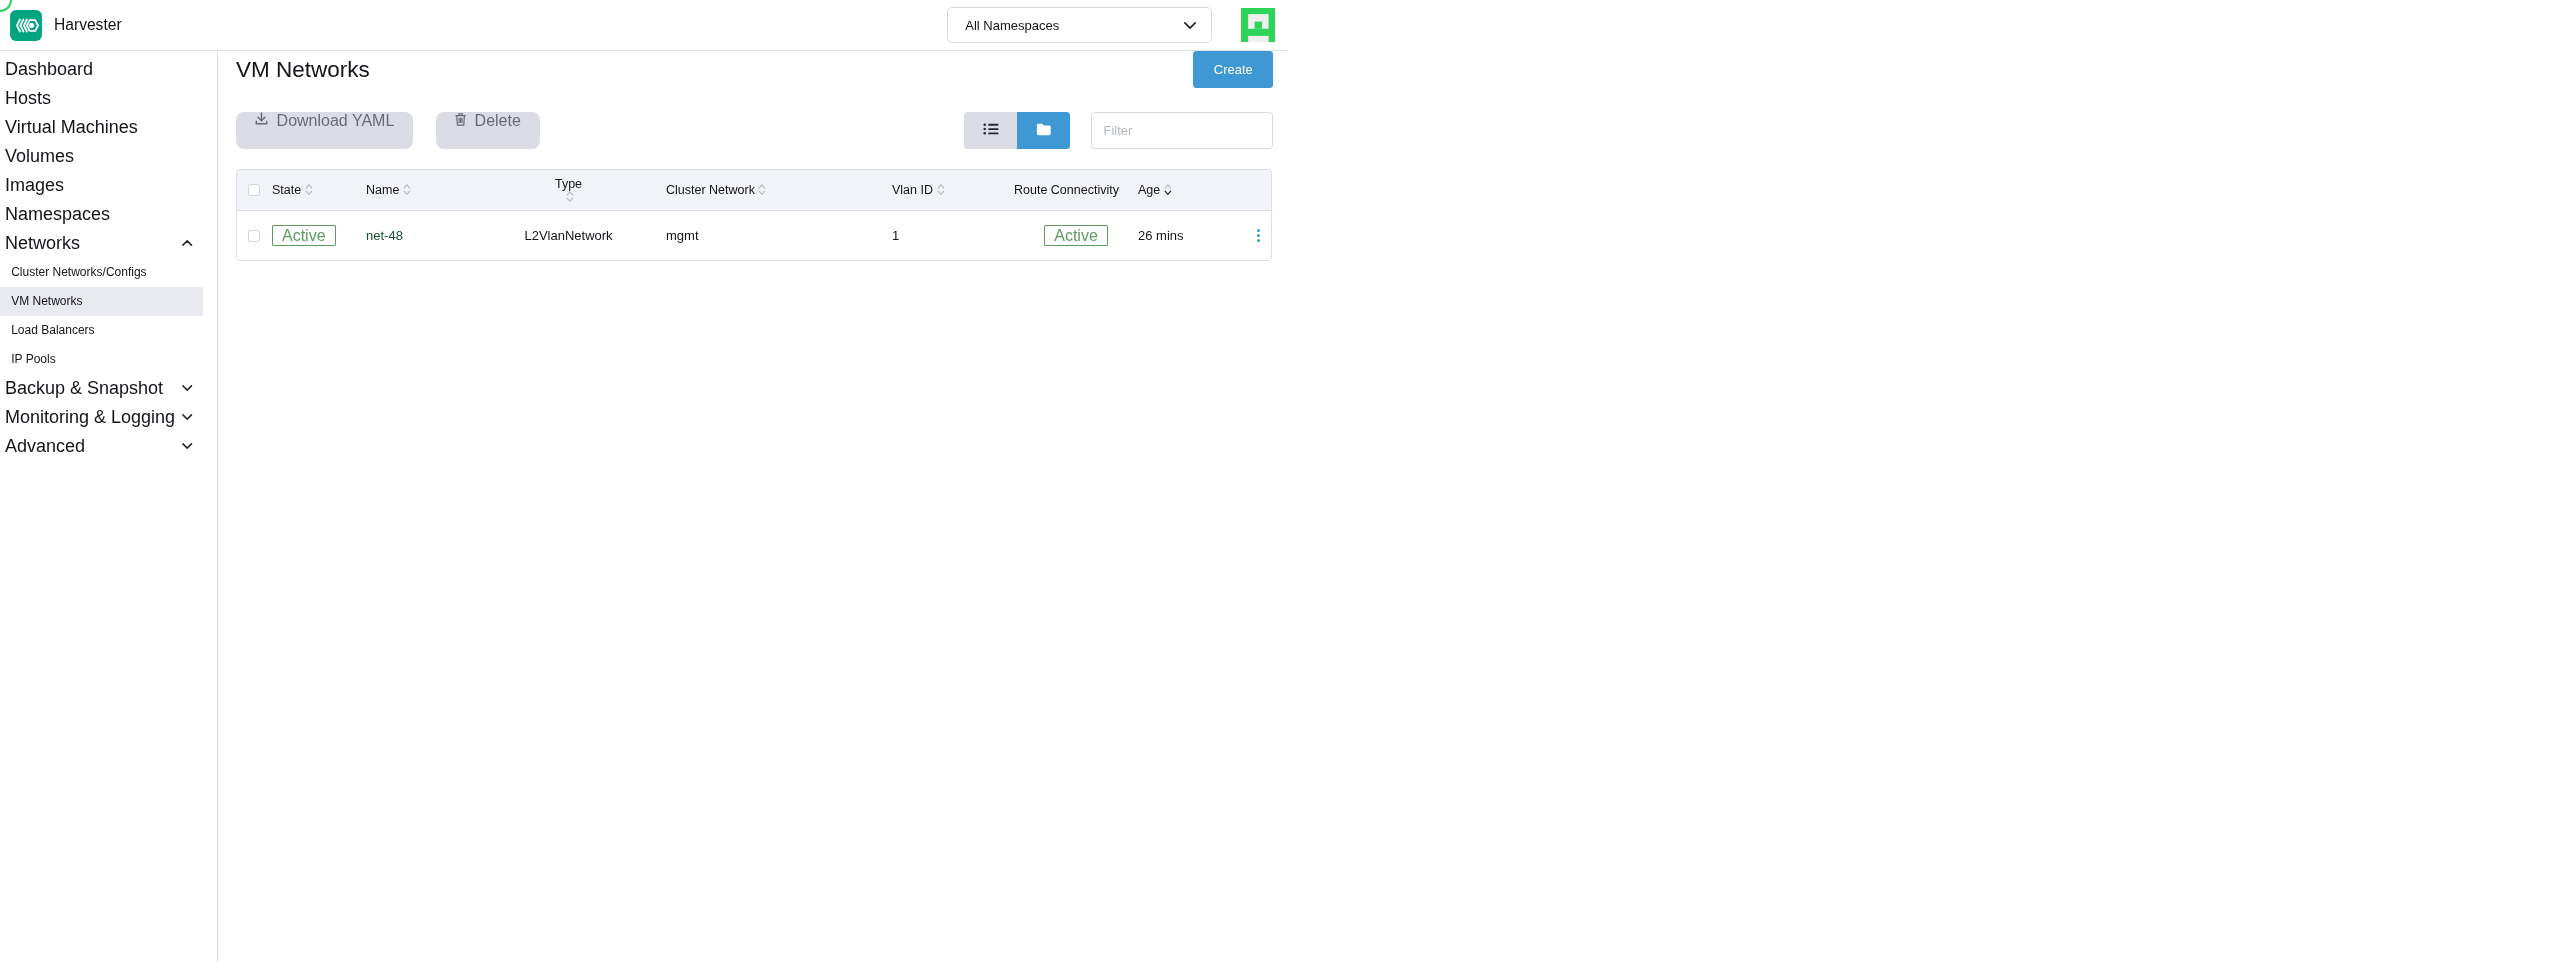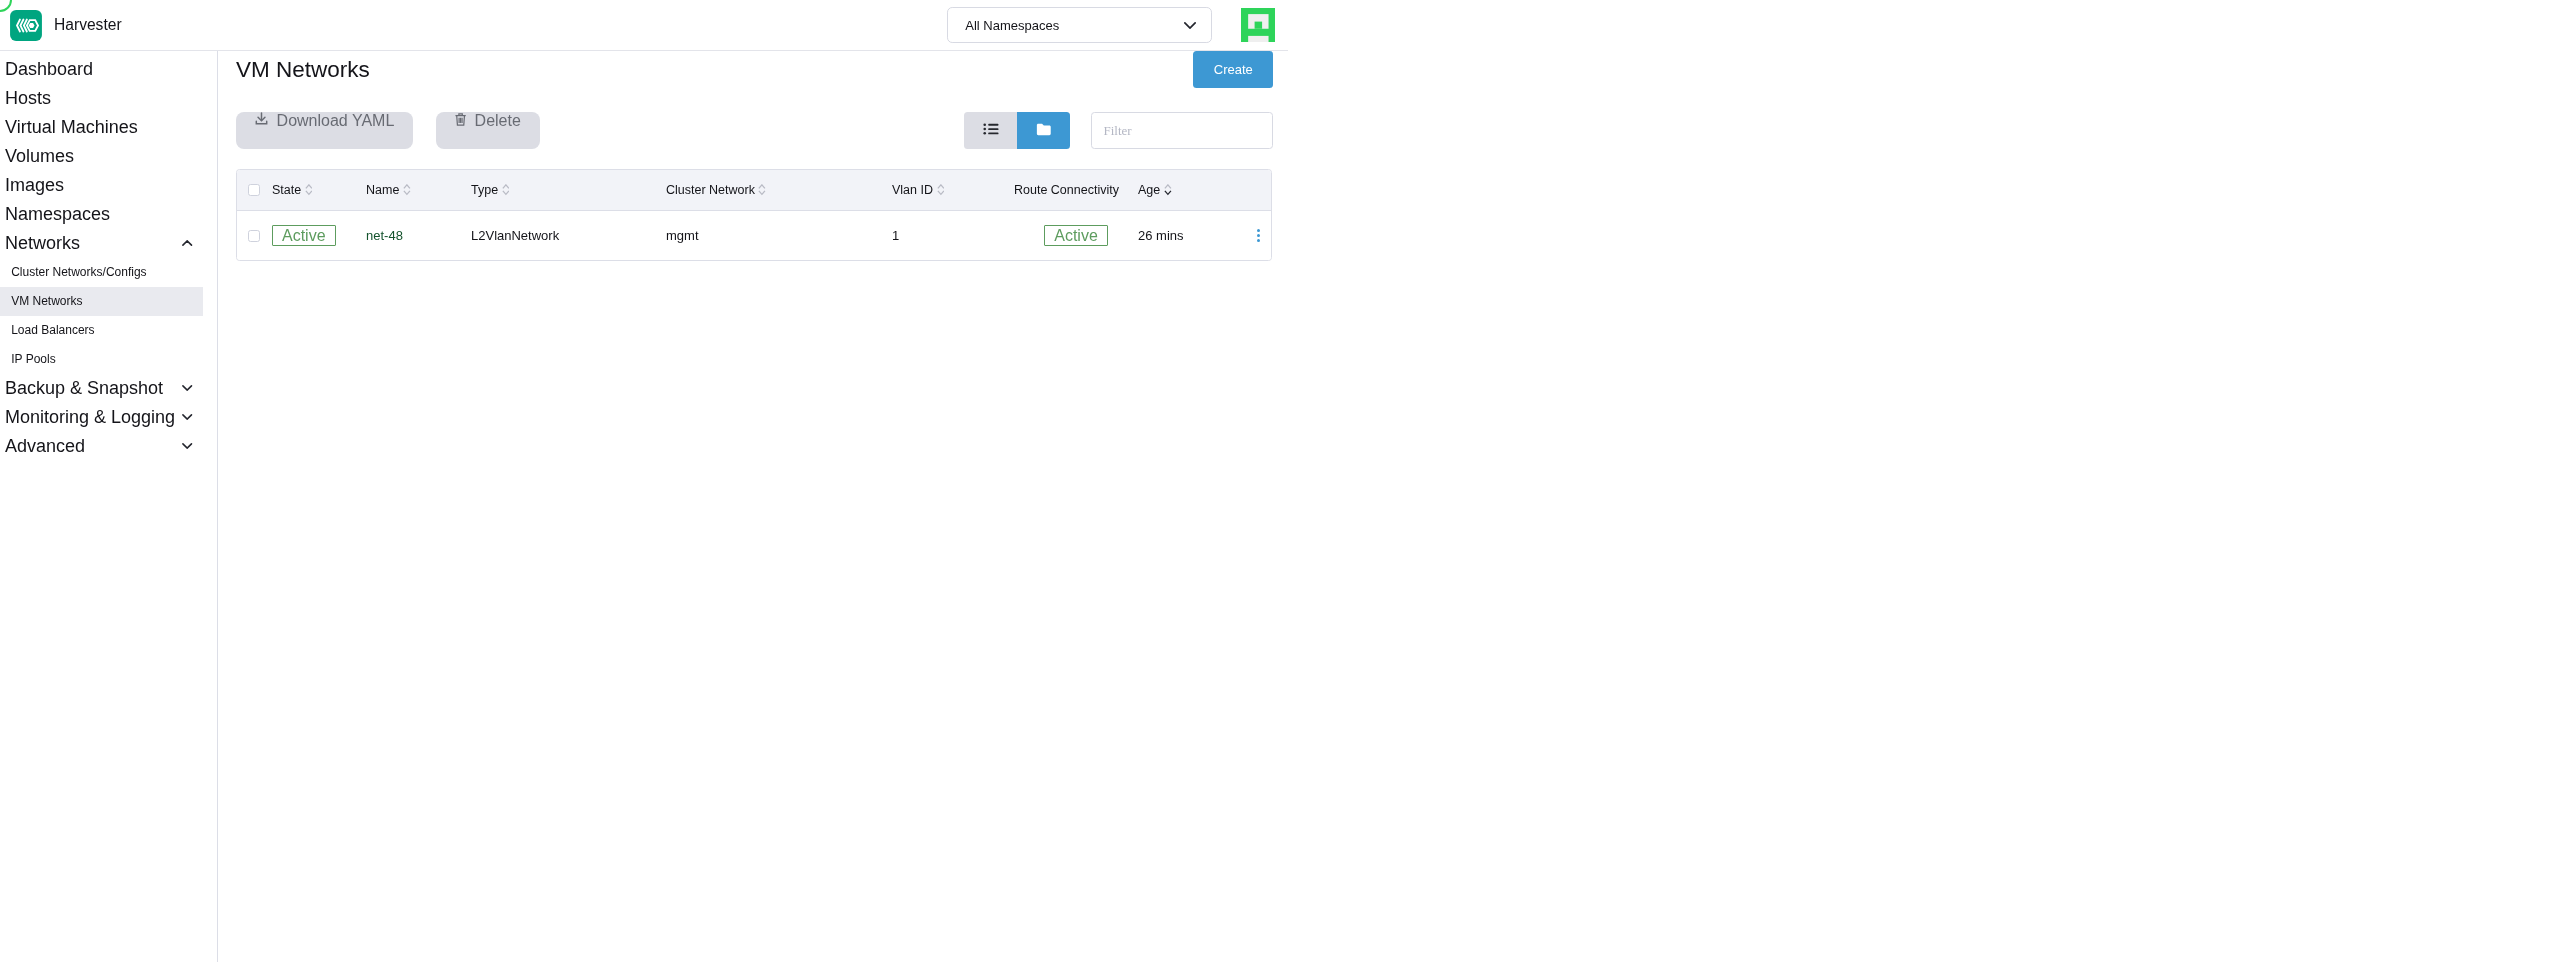--- a/index.html
+++ b/index.html
@@ -40,32 +40,32 @@
   .btn-gray { height: 37px; background: #dcdde4; color: #686b73; border: none; border-radius: 8px;
               font-size: 16px; font-family: inherit; display: flex; align-items: flex-start; gap: 8.6px;
               padding: 0 19px; cursor: default; }
   .btn-gray + .btn-gray { margin-left: 22.5px; }
   .toolbar-right { margin-left: auto; display: flex; align-items: center; }
   .view-toggle { display: flex; border-radius: 3.5px; overflow: hidden; }
   .seg { width: 53px; height: 37px; display: flex; align-items: center; justify-content: center; cursor: pointer; }
   .seg.list { background: #dcdde4; }
   .seg.grouped { background: #3d98d3; }
   .filter-input { width: 182px; height: 37px; margin-left: 21px; border: 1.3px solid #d8dae3;
-                  border-radius: 3.5px; padding: 0 11.2px; font-size: 13px; font-family: Liberation Serif, serif; color: #6d28d9; }
+                  border-radius: 3.5px; padding: 0 11.2px; font-size: 13px; font-family: Liberation Sans, sans-serif; color: #6d28d9; }
   .filter-input::placeholder { color: #b4b7c4; }
 
   
   .table { margin-top: 20px; width: 1036px; border: 0.9px solid #dcdee7; border-radius: 3.5px; background: #fff; }
   .thead { height: 41px; background: #f2f3f8; border-bottom: 0.9px solid #dcdee7;
            border-radius: 3.5px 3.5px 0 0; display: flex; align-items: center; font-size: 12.5px; color: #141419; }
   .cell { flex: 0 0 auto; display: flex; align-items: center; overflow: visible; white-space: nowrap; }
   .c-check { width: 35px; padding-left: 11.2px; }
   .c-state { width: 94px; }
   .c-name  { width: 105px; text-align: center; }
-  .c-type  { width: 195px; }
+  .c-type  { width: 195px; flex-direction: column; }
   .c-cluster { width: 226px; }
   .c-vlan  { width: 122px; }
   .c-route { width: 124px; }
   .c-route.center { justify-content: center; }
   .c-age   { width: 106px; }
   .c-actions { width: 28px; justify-content: center; }
   .sort { display: flex; flex-direction: column; margin-left: 3.5px; gap: 0.9px; }
 
   .checkbox { width: 12px; height: 12px; background: #fff; border: 0.9px solid #cfd2dd; border-radius: 2.6px; cursor: pointer; }
 

